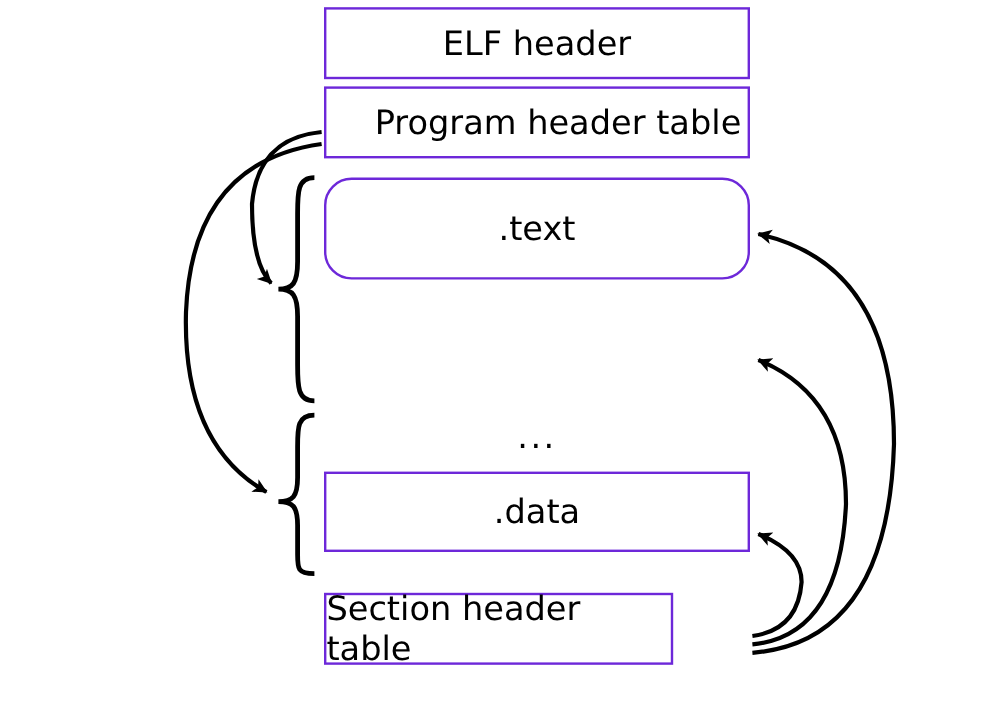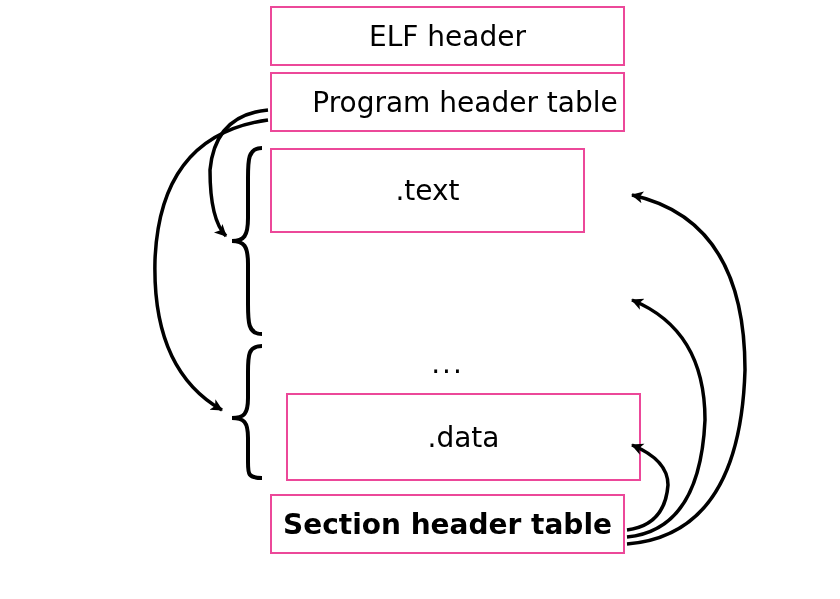--- a/index.html
+++ b/index.html
@@ -12,21 +12,21 @@
     font-size: 28px;
     color: #000000;
   }
   .stage {
     position: relative;
     width: 840px;
     height: 599px;
   }
   .box {
     position: absolute;
-    border: 2px solid #ec4899;
+    border: 2px solid #6d28d9;
     background: #fff;
     display: flex;
     align-items: center;
     justify-content: center;
     box-sizing: border-box;
   }
   .ellipsis {
     position: absolute;
     text-align: center;
     font-size: 28px;
@@ -47,32 +47,32 @@
 <div class="stage">
 
   <div class="box" style="left:270px; top:6px;  width:355px; height:60px;">
     <span>ELF header</span>
   </div>
 
   <div class="box" style="left:270px; top:72px; width:355px; height:60px;padding-left:35px;">
     <span>Program header table</span>
   </div>
 
-  <div class="box" style="left:270px; top:148px; width:315px; height:85px;">
+  <div class="box" style="left:270px; top:148px; width:355px; height:85px;border-radius:23px;">
     <span>.text</span>
   </div>
 
 
   <div class="ellipsis" style="left:270px; top:347px; width:355px;">...</div>
 
-  <div class="box" style="left:286px; top:393px; width:355px; height:88px;">
+  <div class="box" style="left:270px; top:393px; width:355px; height:67px;">
     <span>.data</span>
   </div>
 
-  <div class="box" style="left:270px; top:494px; width:355px; height:60px;font-weight:bold;">
+  <div class="box" style="left:270px; top:494px; width:291px; height:60px;">
     <span>Section header table</span>
   </div>
 
   <svg class="overlay" viewBox="0 0 840 599">
     <defs>
       <marker id="arrow" markerWidth="14" markerHeight="14" refX="11" refY="6" orient="auto" markerUnits="userSpaceOnUse">
         <path d="M0,0 L12,6 L0,12 L3,6 Z" fill="#000"></path>
       </marker>
     </defs>
 

